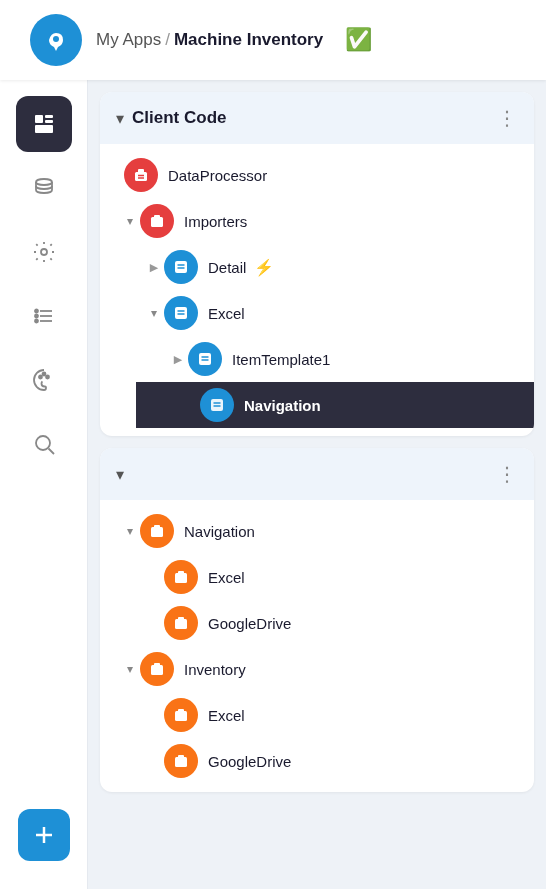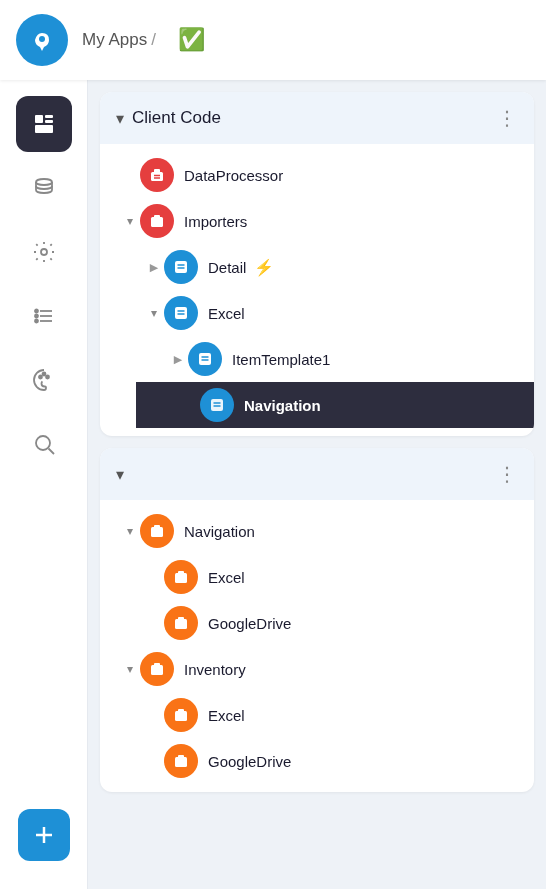--- a/index.html
+++ b/index.html
@@ -11,21 +11,21 @@
       display: flex;
       flex-direction: column;
     }
 
     
     .header {
       background: #fff;
       height: 80px;
       display: flex;
       align-items: center;
-      padding: 0 16px;
+      padding: 0 30px;
       gap: 14px;
       box-shadow: 0 1px 3px rgba(0,0,0,0.08);
       z-index: 10;
     }
     .logo-circle {
       width: 52px;
       height: 52px;
       border-radius: 50%;
       background: #1e90d6;
       display: flex;
@@ -131,21 +131,21 @@
       background: #eef4fb;
       cursor: pointer;
     }
     .section-header-left {
       display: flex;
       align-items: center;
       gap: 8px;
     }
     .section-title {
       font-size: 17px;
-      font-weight: 400;
+      font-weight: 700;
       color: #1a1a2e;
     }
     .chevron-icon {
       color: #555;
       font-size: 16px;
     }
     .dots-icon {
       color: #888;
       font-size: 20px;
       letter-spacing: 1px;
@@ -211,20 +211,21 @@
 <div class="header">
   <div class="logo-circle">
     <svg viewBox="0 0 30 30" fill="none">
       <path d="M8 15 Q10 8 15 8 Q22 8 22 15 Q22 20 17 22 L15 26 L13 22 Q8 20 8 15Z" fill="white"></path>
       <circle cx="15" cy="14" r="3" fill="#1e90d6"></circle>
     </svg>
   </div>
   <div class="breadcrumb">
     <span class="breadcrumb-my-apps">My Apps</span>
     <span class="breadcrumb-sep">/</span>
+    <span class="breadcrumb-current">Machine Inventory</span>
   </div>
   <span class="header-check">✅</span>
 </div>
 
 <div class="main-layout">
 
   <div class="sidebar">
 
     <div class="sidebar-item active">
       <svg viewBox="0 0 24 24" fill="none">
@@ -291,21 +292,21 @@
       <div class="section-header">
         <div class="section-header-left">
           <span class="chevron-icon">▾</span>
           <span class="section-title">Client Code</span>
         </div>
         <span class="dots-icon">⋮</span>
       </div>
 
       <div class="tree-container">
 
-        <div class="tree-item" style="padding-left: 20px;">
+        <div class="tree-item" style="padding-left: 4px;">
           <div class="item-chevron" style="width:20px;"></div>
           <div class="item-icon icon-red">
             <svg width="18" height="18" viewBox="0 0 18 18" fill="none">
               <rect x="3" y="6" width="12" height="9" rx="1.5" fill="white"></rect>
               <rect x="6" y="3" width="6" height="4" rx="1" fill="white"></rect>
               <line x1="6" y1="9.5" x2="12" y2="9.5" stroke="#e53e3e" stroke-width="1.5"></line>
               <line x1="6" y1="12" x2="12" y2="12" stroke="#e53e3e" stroke-width="1.5"></line>
             </svg>
           </div>
           <span class="item-label">DataProcessor</span>

